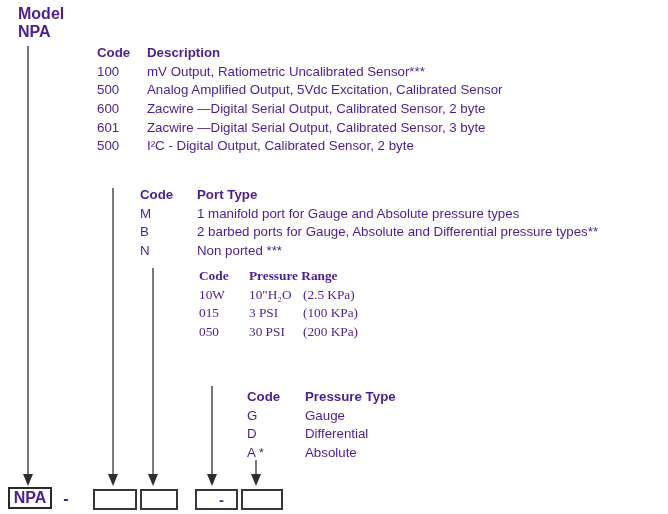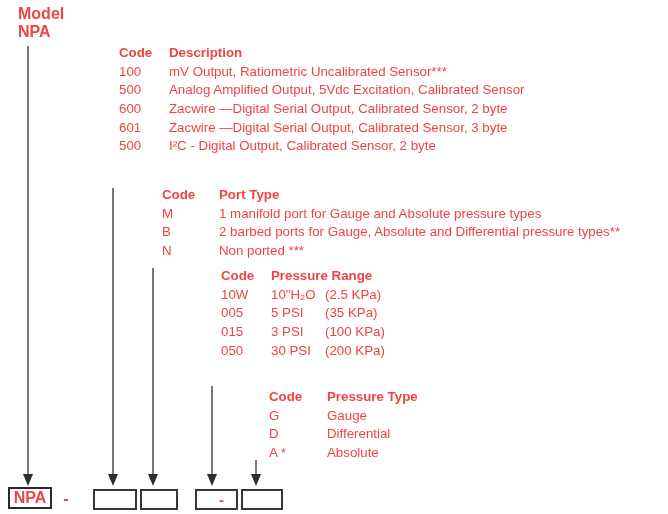--- a/index.html
+++ b/index.html
@@ -1,30 +1,30 @@
 <!DOCTYPE html>
 <html><head>
 <meta charset="utf-8">
 <style>
   * { margin:0; padding:0; box-sizing:border-box; }
   html,body { background:#ffffff; }
   .page {
     position:relative; width:668px; height:514px; background:#ffffff;
     font-family:"Liberation Sans","DejaVu Sans",sans-serif;
-    color:#ef4444; overflow:hidden;
+    color:#4c1d95; overflow:hidden;
   }
   .model-hdr { position:absolute; left:18px; top:5px; font-size:16px; font-weight:bold; line-height:18px; white-space:nowrap; }
   .vline { position:absolute; width:2px; background:#77787b; }
   .ahead { position:absolute; width:0; height:0;
     border-left:5px solid transparent; border-right:5px solid transparent;
     border-top:12px solid #2f2d30; }
   .section { position:absolute; font-size:13.3px; line-height:18.7px; white-space:nowrap; }
   .row { height:18.7px; }
   .hdr { font-weight:bold; }
-  .cc { display:inline-block;margin-left:22px; }
+  .cc { display:inline-block; }
   .s1 .cc { width:50px; }
   .s2 .cc { width:57px; }
   .s3 .cc { width:50px; }
   .s4 .cc { width:58px; }
   .rc { display:inline-block; min-width:54px; }
   .obox { position:absolute; height:21px; border:2px solid #39363a; background:#fff;
     font-size:15px; font-weight:bold; text-align:center; line-height:17px; }
   .npa-box { height:22px; border-color:#2b292c; font-size:16px; line-height:18px; }
   .osep { position:absolute; font-size:16px; font-weight:bold; width:14px; text-align:center; }
   .box-dash { padding-left:10px; }
@@ -64,26 +64,25 @@
 
   <div class="section s2" style="left:140px; top:186px;">
     <div class="row hdr">
       <span class="cc">Code</span><span>Port Type</span>
     </div>
     <div class="row"><span class="cc">M</span><span>1 manifold port for Gauge and Absolute pressure types</span></div>
     <div class="row"><span class="cc">B</span><span>2 barbed ports for Gauge, Absolute and Differential pressure types**</span></div>
     <div class="row"><span class="cc">N</span><span>Non ported ***</span></div>
   </div>
 
-  <div class="section s3" style="left:199px; top:267px;">
+  <div class="section s3" style="left:199px; top:267px;font-family:Liberation Serif, serif;">
     <div class="row hdr">
       <span class="cc">Code</span><span>Pressure Range</span>
     </div>
     <div class="row"><span class="cc">10W</span><span class="rc">10"H₂O</span><span>(2.5 KPa)</span></div>
-    <div class="row"><span class="cc">005</span><span class="rc">5 PSI</span><span>(35 KPa)</span></div>
     <div class="row"><span class="cc">015</span><span class="rc">3 PSI</span><span>(100 KPa)</span></div>
     <div class="row"><span class="cc">050</span><span class="rc">30 PSI</span><span>(200 KPa)</span></div>
   </div>
 
   <div class="section s4" style="left:247px; top:388px;">
     <div class="row hdr">
       <span class="cc">Code</span><span>Pressure Type</span>
     </div>
     <div class="row"><span class="cc">G</span><span>Gauge</span></div>
     <div class="row"><span class="cc">D</span><span>Differential</span></div>

